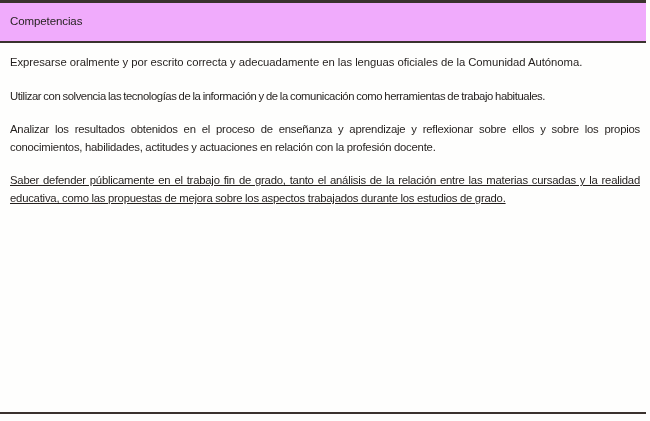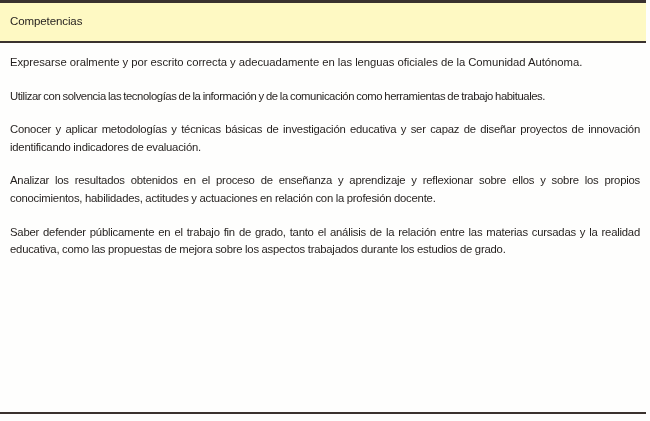--- a/index.html
+++ b/index.html
@@ -32,21 +32,21 @@
     background: #3a322e;
   }
 
   
   .table-header {
     position: absolute;
     left: 0;
     top: 3px;
     width: 646px;
     height: 42px;
-    background: #fef9c3;
+    background: #f0abfc;
     box-sizing: border-box;
   }
 
   .header-label {
     position: absolute;
     left: 10px;
     top: 10px;
     font-size: 11.5px;
     line-height: 16px;
     color: #231f1d;
@@ -93,20 +93,21 @@
     word-spacing: -0.55px;
   }
 
   .competency-row.tight-soft {
     letter-spacing: -0.22px;
     word-spacing: -0.2px;
   }
 
   .competency-row:last-child {
     margin-bottom: 0;
+    text-decoration: underline;
   }
 
   
   .rule-bottom {
     position: absolute;
     left: 0;
     top: 412px;
     width: 646px;
     height: 2px;
     background: #3a322e;
@@ -124,21 +125,20 @@
   </div>
 
   <div class="rule-header"></div>
 
   <div class="table-body">
 
     <p class="competency-row">Expresarse oralmente y por escrito correcta y adecuadamente en las lenguas oficiales de la Comunidad Autónoma.</p>
 
     <p class="competency-row tight">Utilizar con solvencia las tecnologías de la información y de la comunicación como herramientas de trabajo habituales.</p>
 
-    <p class="competency-row tight-soft">Conocer y aplicar metodologías y técnicas básicas de investigación educativa y ser capaz de diseñar proyectos de innovación identificando indicadores de evaluación.</p>
 
 
     <p class="competency-row tight-soft">Analizar los resultados obtenidos en el proceso de enseñanza y aprendizaje y reflexionar sobre ellos y sobre los propios conocimientos, habilidades, actitudes y actuaciones en relación con la profesión docente.</p>
 
 
     <p class="competency-row tight-soft">Saber defender públicamente en el trabajo fin de grado, tanto el análisis de la relación entre las materias cursadas y la realidad educativa, como las propuestas de mejora sobre los aspectos trabajados durante los estudios de grado.</p>
 
   </div>
 
   <div class="rule-bottom"></div>

